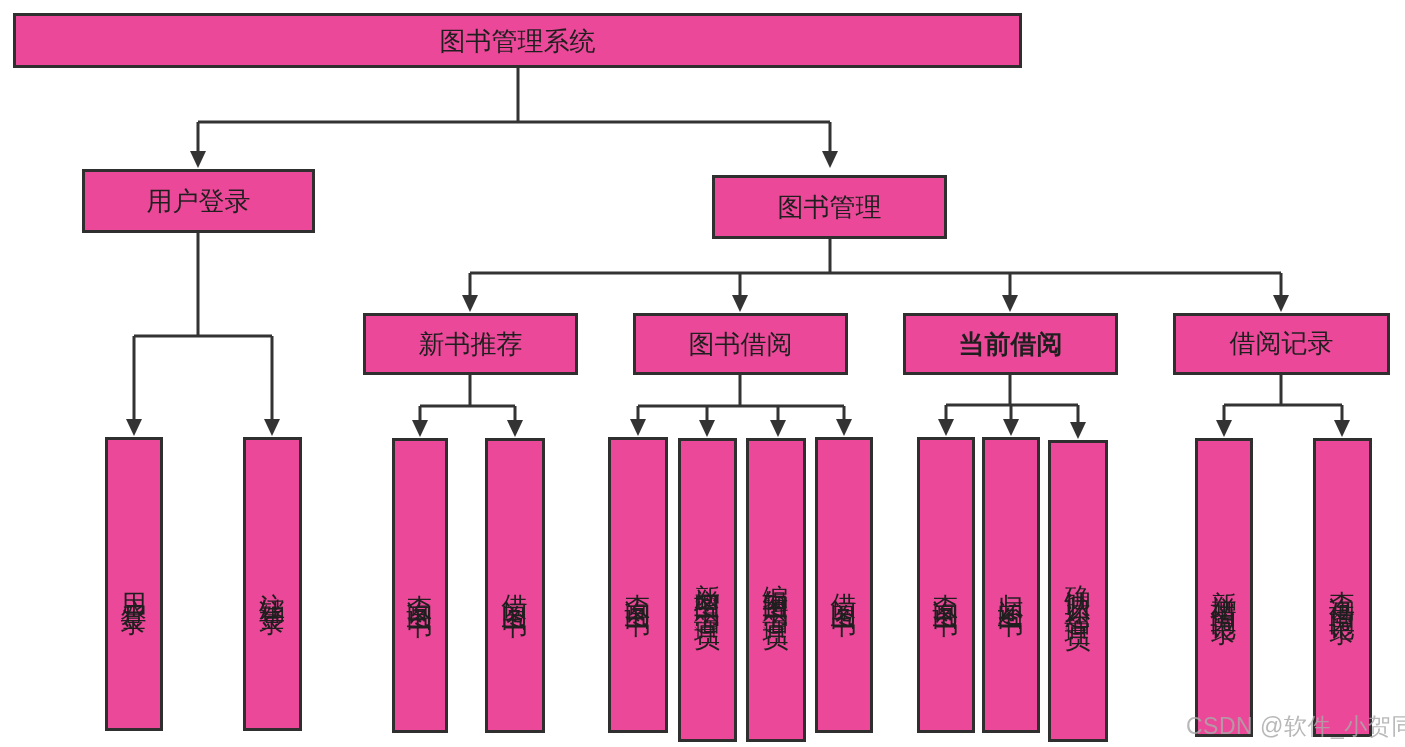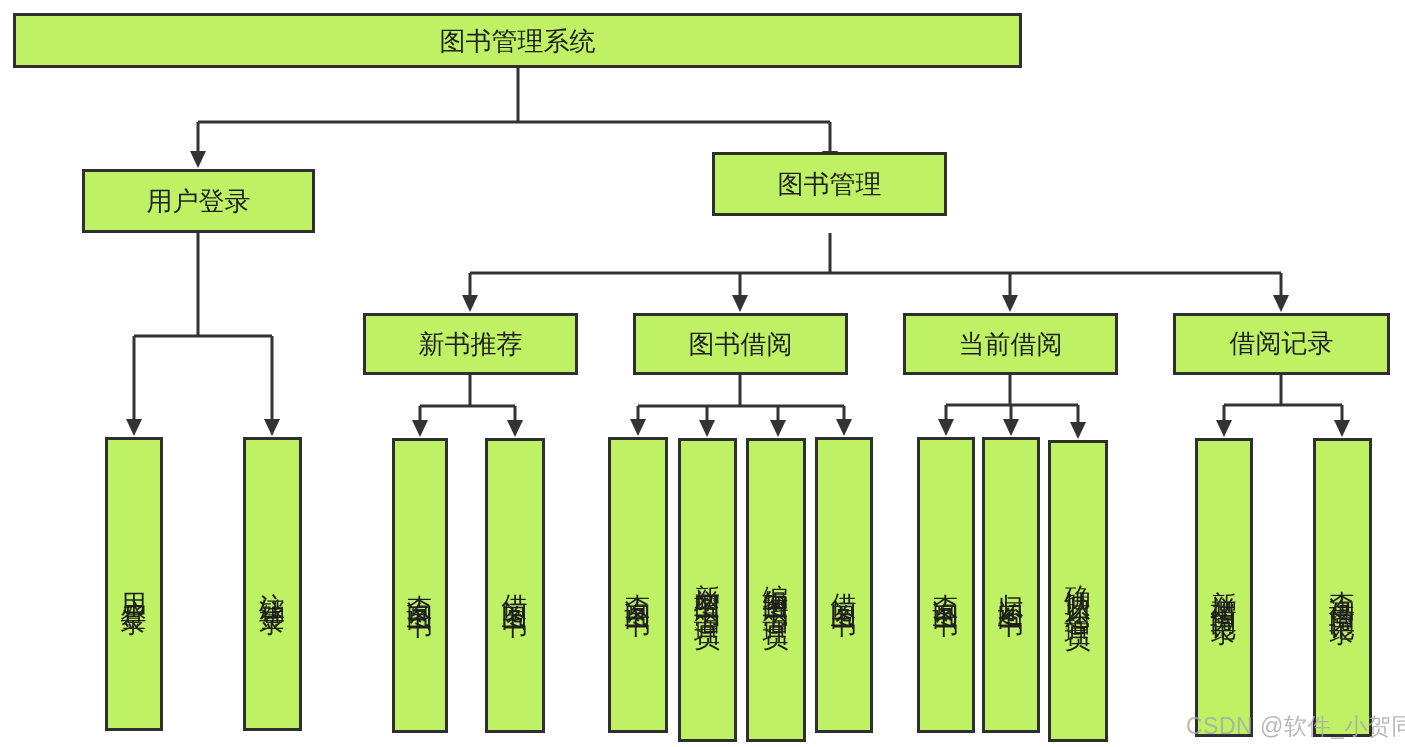--- a/index.html
+++ b/index.html
@@ -18,21 +18,21 @@
   #wires {
     position: absolute;
     left: 0; top: 0;
     width: 1405px;
     height: 747px;
   }
   .node {
     position: absolute;
     box-sizing: border-box;
     border: 3px solid #2f2f2f;
-    background: #bef264;
+    background: #ec4899;
     color: #1f1f1f;
     display: flex;
     align-items: center;
     justify-content: center;
     font-size: 26px;
     line-height: 1;
     white-space: nowrap;
   }
   .vnode .vtext {
     writing-mode: vertical-rl;
@@ -90,31 +90,31 @@
     </g>
   </svg>
 
   <div class="node" style="left:13px; top:13px; width:1009px; height:55px;">
     <span>图书管理系统</span>
   </div>
 
   <div class="node" style="left:82px; top:169px; width:233px; height:64px;">
     <span>用户登录</span>
   </div>
-  <div class="node" style="left:712px; top:152px; width:235px; height:64px;">
+  <div class="node" style="left:712px; top:175px; width:235px; height:64px;">
     <span>图书管理</span>
   </div>
 
   <div class="node" style="left:633px; top:313px; width:215px; height:62px;">
     <span>图书借阅</span>
   </div>
   <div class="node" style="left:363px; top:313px; width:215px; height:62px;">
     <span>新书推荐</span>
   </div>
-  <div class="node" style="left:903px; top:313px; width:215px; height:62px;">
+  <div class="node" style="left:903px; top:313px; width:215px; height:62px;font-weight:bold;">
     <span>当前借阅</span>
   </div>
   <div class="node" style="left:1173px; top:313px; width:217px; height:62px;font-family:Liberation Serif, serif;">
     <span>借阅记录</span>
   </div>
 
   <div class="node vnode" style="left:105px; top:437px; width:58px; height:294px;">
     <span class="vtext">用户登录</span>
   </div>
   <div class="node vnode" style="left:243px; top:437px; width:59px; height:294px;">

